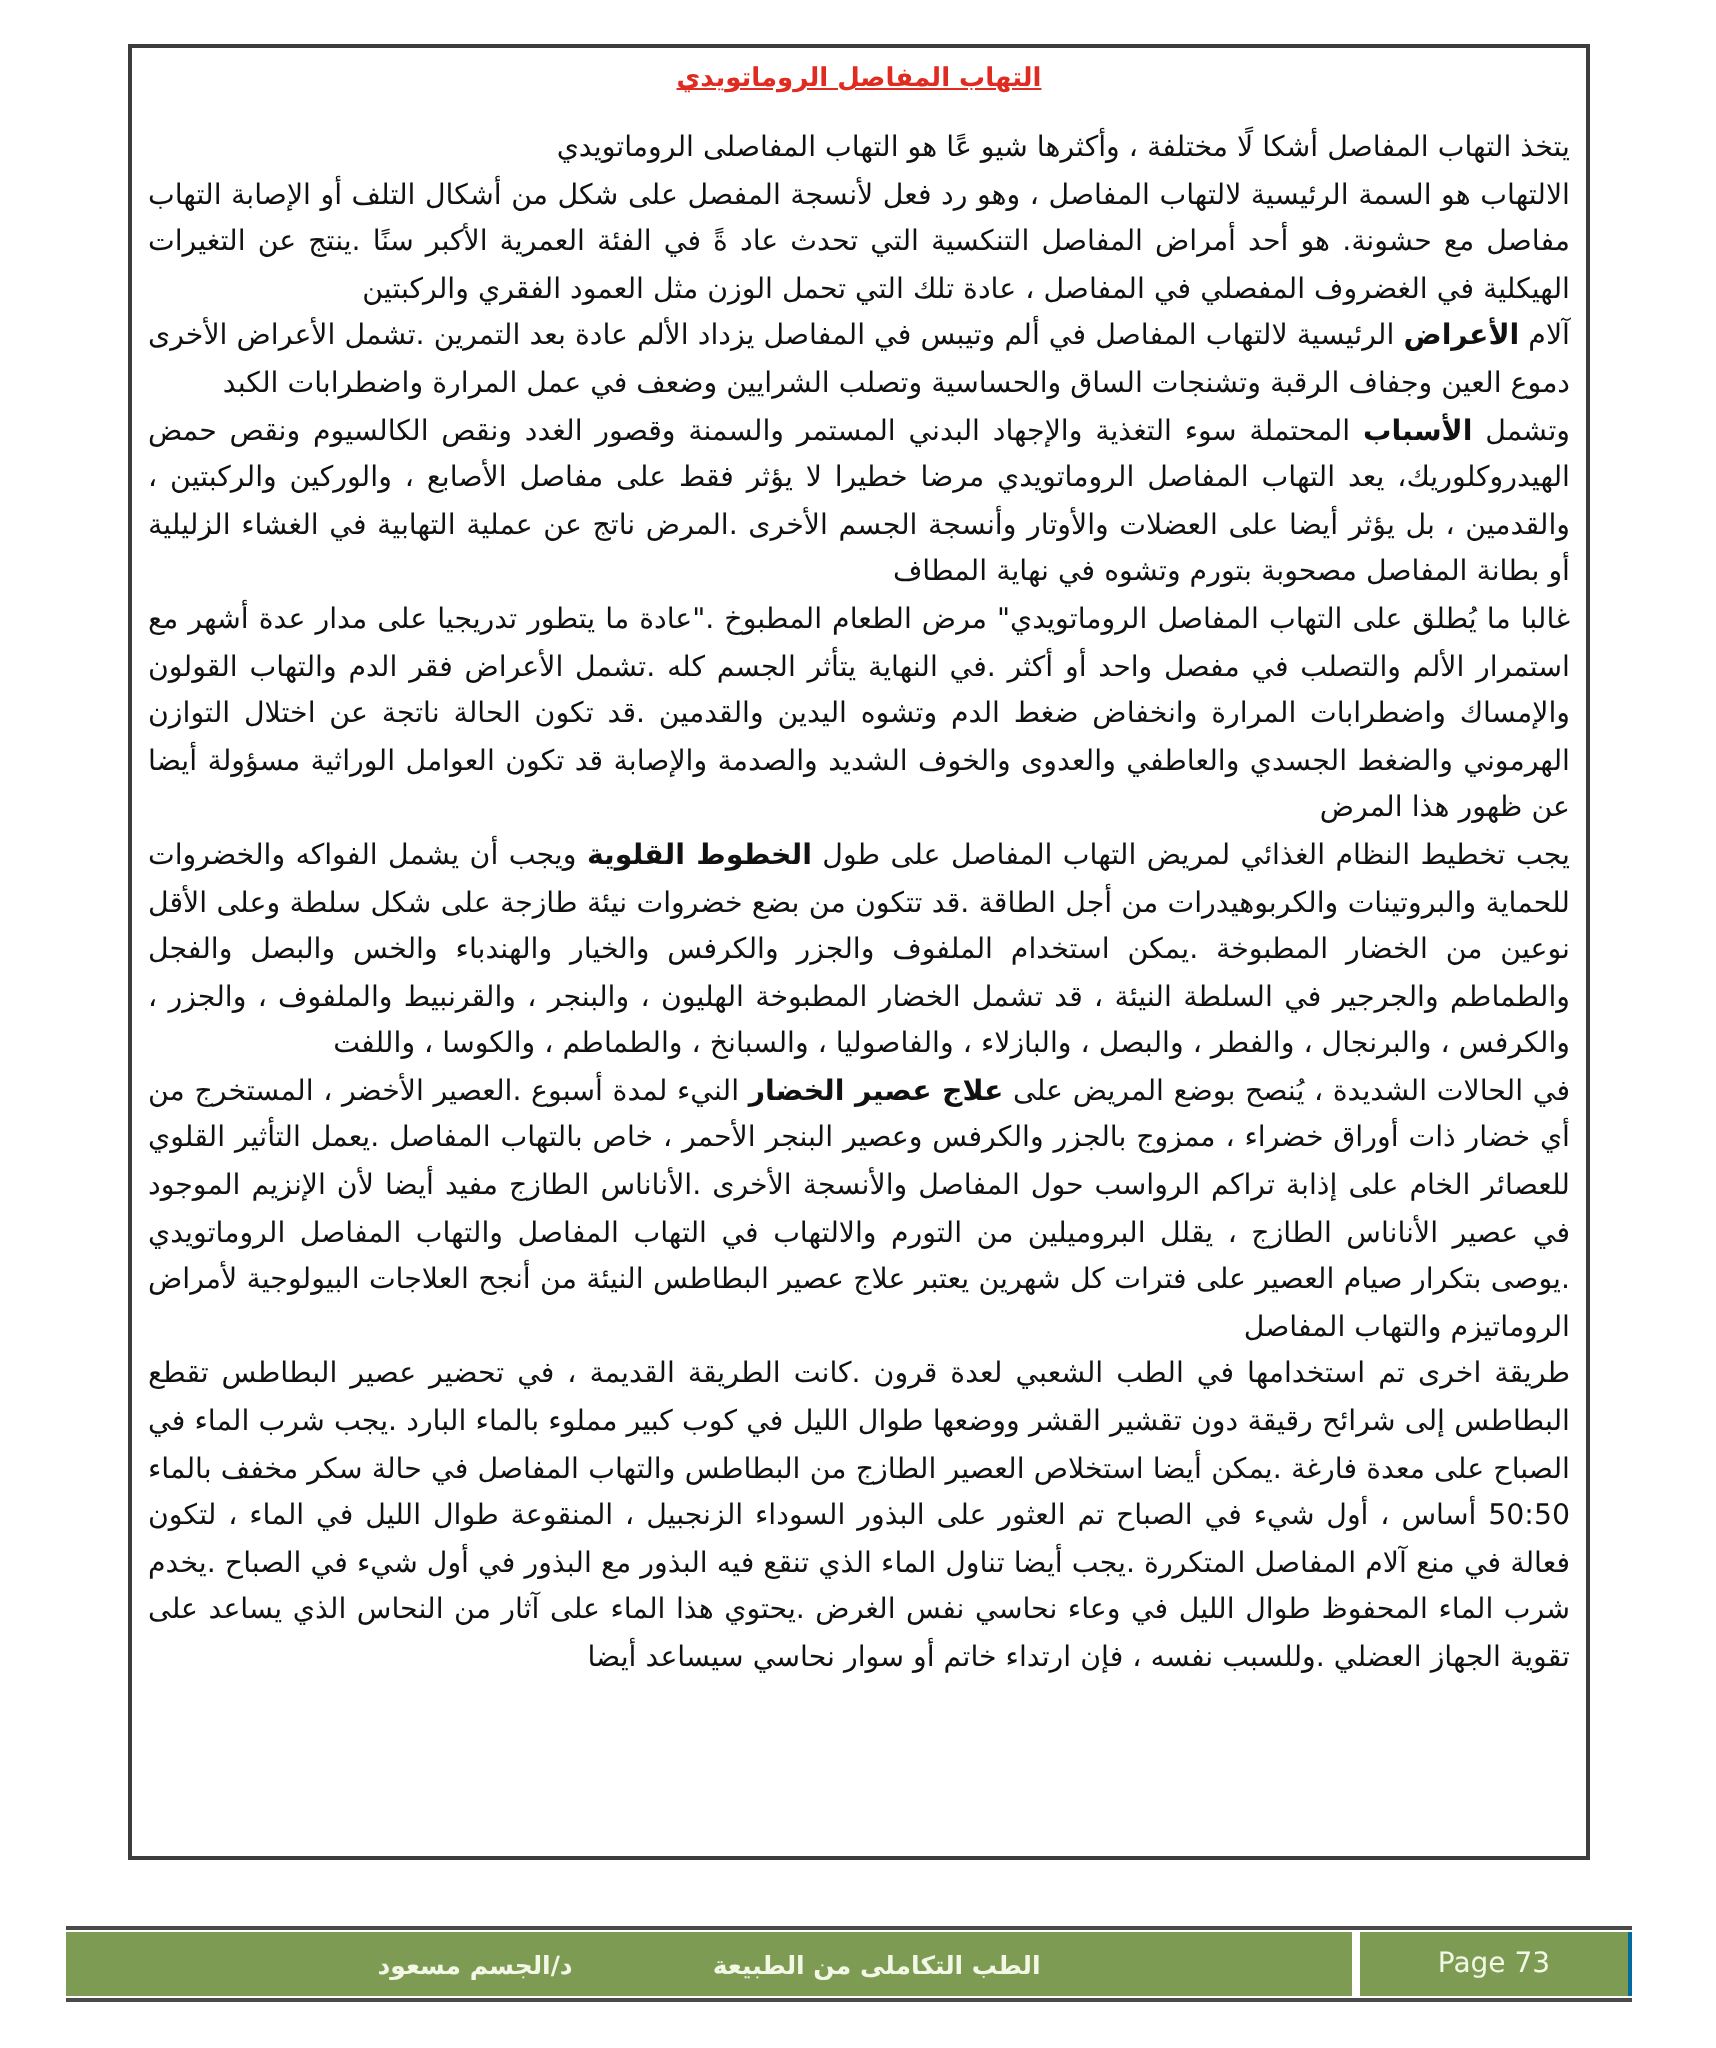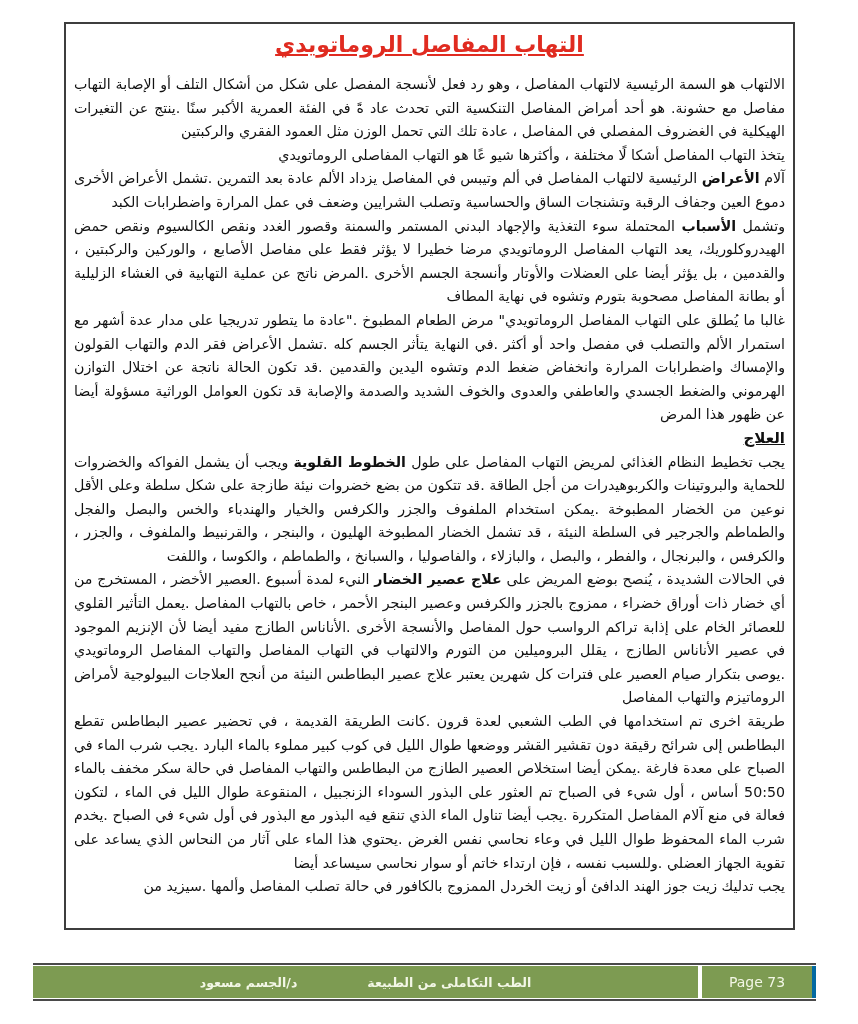--- a/index.html
+++ b/index.html
@@ -6,21 +6,21 @@
   body{
     width:858px;height:1024px;position:relative;background:#ffffff;
     font-family:"DejaVu Sans",sans-serif;overflow:hidden;
   }
   .page-frame{
     position:absolute;left:64px;top:22px;width:731px;height:908px;
     border:2px solid #3d3d3d;box-sizing:border-box;background:#ffffff;
     padding:4px 8px 0 8px;overflow:hidden;
   }
   .doc-title{
-    text-align:center;font-size:22px;font-weight:bold;
+    text-align:center;font-size:13px;font-weight:bold;
     text-decoration:underline;margin:4px 0 16px 0;direction:rtl;
   }
   .article-body{
     direction:rtl;text-align:justify;font-size:14.2px;line-height:23.6px;
     color:#111111;
   }
   .article-body p{margin:0;padding:0;}
   .article-body p.heading{
     font-weight:bold;text-decoration:underline;font-size:15px;
   }
@@ -34,40 +34,38 @@
     background:#ffffff;gap:4px;padding:1px 0;box-sizing:border-box;
   }
   .footer-cell{
     display:flex;align-items:center;box-sizing:border-box;height:100%;
   }
   .footer-main{
     flex:1 1 auto;direction:rtl;justify-content:center;gap:70px;
     font-size:12.5px;font-weight:bold;letter-spacing:6px;
   }
   .footer-page{
-    width:114px;justify-content:center;font-size:14px;
-    border-right:4px solid #0369a1;
+    width:136px;justify-content:center;font-size:14px;
+    border-right:2px solid #0369a1;
   }
 </style>
 </head>
 <body>
 
 <div class="page-frame">
   <div class="doc-title" style="color: rgb(224, 43, 32);">التهاب المفاصل الروماتويدي</div>
   <div class="article-body">
+      <p><span>يتخذ التهاب المفاصل أشكا لًا مختلفة ، وأكثرها شيو عًا هو التهاب المفاصلى الروماتويدي</span></p>
       <p><span>الالتهاب هو السمة الرئيسية لالتهاب المفاصل ، وهو رد فعل لأنسجة المفصل على شكل من أشكال التلف أو الإصابة التهاب مفاصل مع حشونة. هو أحد أمراض المفاصل التنكسية التي تحدث عاد ةً في الفئة العمرية الأكبر سنًا .ينتج عن التغيرات الهيكلية في الغضروف المفصلي في المفاصل ، عادة تلك التي تحمل الوزن مثل العمود الفقري والركبتين</span></p>
-      <p><span>يتخذ التهاب المفاصل أشكا لًا مختلفة ، وأكثرها شيو عًا هو التهاب المفاصلى الروماتويدي</span></p>
       <p><span>آلام </span><span class="bold">الأعراض</span><span> الرئيسية لالتهاب المفاصل في ألم وتيبس في المفاصل يزداد الألم عادة بعد التمرين .تشمل الأعراض الأخرى دموع العين وجفاف الرقبة وتشنجات الساق والحساسية وتصلب الشرايين وضعف في عمل المرارة واضطرابات الكبد</span></p>
       <p><span>وتشمل </span><span class="bold">الأسباب</span><span> المحتملة سوء التغذية والإجهاد البدني المستمر والسمنة وقصور الغدد ونقص الكالسيوم ونقص حمض الهيدروكلوريك، يعد التهاب المفاصل الروماتويدي مرضا خطيرا لا يؤثر فقط على مفاصل الأصابع ، والوركين والركبتين ، والقدمين ، بل يؤثر أيضا على العضلات والأوتار وأنسجة الجسم الأخرى .المرض ناتج عن عملية التهابية في الغشاء الزليلية أو بطانة المفاصل مصحوبة بتورم وتشوه في نهاية المطاف</span></p>
       <p><span>غالبا ما يُطلق على التهاب المفاصل الروماتويدي" مرض الطعام المطبوخ ."عادة ما يتطور تدريجيا  على مدار عدة أشهر مع استمرار الألم والتصلب في مفصل واحد أو أكثر .في النهاية يتأثر الجسم كله .تشمل الأعراض فقر الدم والتهاب القولون والإمساك واضطرابات المرارة وانخفاض ضغط الدم وتشوه اليدين والقدمين .قد تكون الحالة ناتجة عن اختلال التوازن الهرموني والضغط الجسدي والعاطفي والعدوى والخوف الشديد والصدمة والإصابة قد تكون العوامل الوراثية مسؤولة أيضا عن ظهور هذا المرض</span></p>
-      <p class="heading"><span class="bold">العلاج</span></p>
       <p><span>يجب تخطيط النظام الغذائي لمريض التهاب المفاصل على طول </span><span class="bold">الخطوط القلوية</span><span> ويجب أن يشمل الفواكه والخضروات للحماية والبروتينات والكربوهيدرات من أجل الطاقة .قد تتكون من بضع خضروات نيئة طازجة على شكل سلطة وعلى الأقل نوعين من الخضار المطبوخة .يمكن استخدام الملفوف والجزر والكرفس والخيار والهندباء والخس والبصل والفجل والطماطم والجرجير في السلطة النيئة ، قد تشمل الخضار المطبوخة الهليون ، والبنجر ، والقرنبيط والملفوف ، والجزر ، والكرفس ، والبرنجال ، والفطر ، والبصل ، والبازلاء ، والفاصوليا ، والسبانخ ، والطماطم ، والكوسا ، واللفت</span></p>
       <p><span>في الحالات الشديدة ، يُنصح بوضع المريض على </span><span class="bold">علاج عصير الخضار</span><span> النيء لمدة أسبوع .العصير الأخضر ، المستخرج من أي خضار ذات أوراق خضراء ، ممزوج بالجزر والكرفس وعصير البنجر الأحمر ، خاص بالتهاب المفاصل .يعمل التأثير القلوي للعصائر الخام على إذابة تراكم الرواسب حول المفاصل والأنسجة الأخرى .الأناناس الطازج مفيد أيضا لأن الإنزيم الموجود في عصير الأناناس الطازج ، يقلل البروميلين من التورم والالتهاب في التهاب المفاصل والتهاب المفاصل الروماتويدي .يوصى بتكرار صيام العصير على فترات كل شهرين يعتبر علاج عصير البطاطس النيئة من أنجح العلاجات البيولوجية لأمراض الروماتيزم والتهاب المفاصل</span></p>
       <p><span>طريقة اخرى تم استخدامها في الطب الشعبي لعدة قرون .كانت الطريقة القديمة ، في تحضير عصير البطاطس تقطع البطاطس إلى شرائح رقيقة دون تقشير القشر ووضعها طوال الليل في كوب كبير مملوء بالماء البارد .يجب شرب الماء في الصباح على معدة فارغة .يمكن أيضا استخلاص العصير الطازج من البطاطس والتهاب المفاصل في حالة سكر مخفف بالماء 50:50 أساس ، أول شيء في الصباح تم العثور على البذور السوداء الزنجبيل ، المنقوعة طوال الليل في الماء ، لتكون فعالة في منع آلام المفاصل المتكررة .يجب أيضا تناول الماء الذي تنقع فيه البذور مع البذور في أول شيء في الصباح .يخدم شرب الماء المحفوظ طوال الليل في وعاء نحاسي نفس الغرض .يحتوي هذا الماء على آثار من النحاس الذي يساعد على تقوية الجهاز العضلي .وللسبب نفسه ، فإن ارتداء خاتم أو سوار نحاسي سيساعد أيضا</span></p>
-      <p><span>يجب تدليك زيت جوز الهند الدافئ أو زيت الخردل الممزوج بالكافور في حالة تصلب المفاصل وألمها .سيزيد من</span></p>
     </div>
 </div>
 
 <div class="footer">
   <div class="footer-inner">
     <div class="footer-cell footer-main" style="background: rgb(125, 155, 82); color: rgb(243, 247, 230);">
       <span>الطب التكاملى من الطبيعة</span>
       <span>د/الجسم مسعود</span>
     </div>
     <div class="footer-cell footer-page" style="background: rgb(125, 155, 82); color: rgb(243, 247, 230);">Page 73</div>

